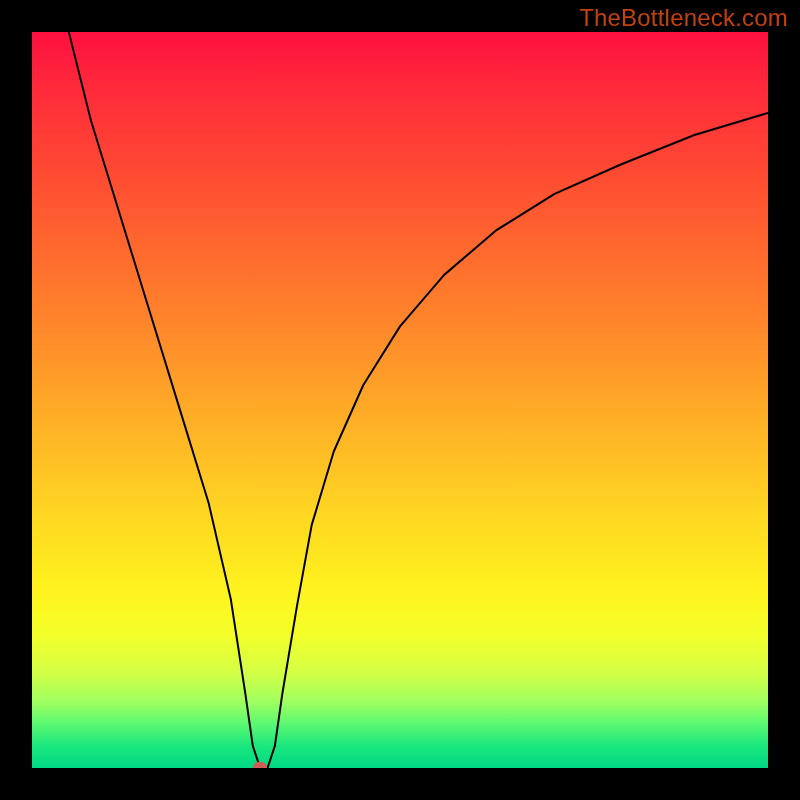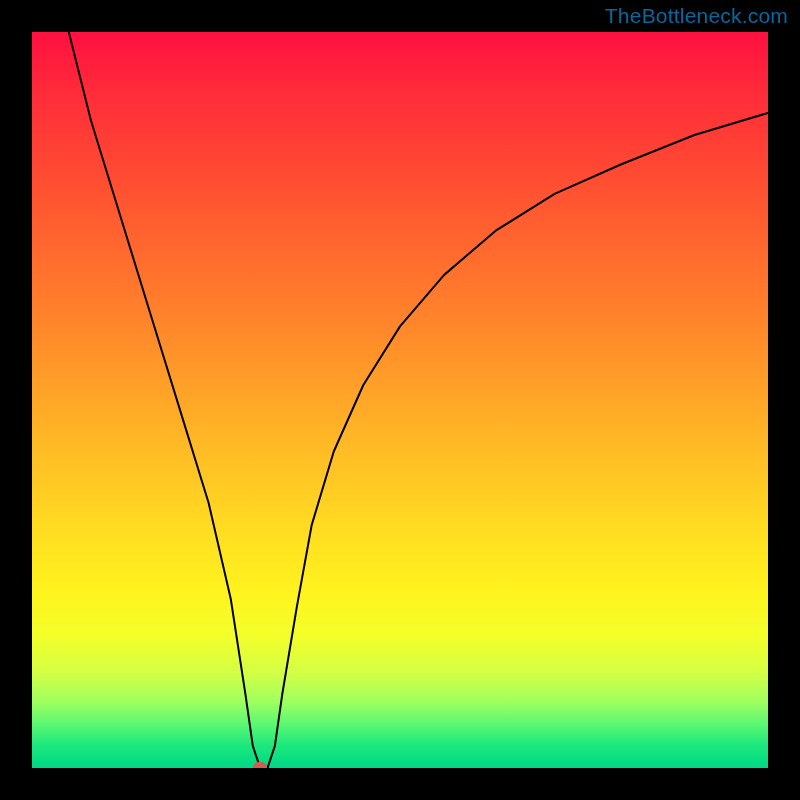--- a/index.html
+++ b/index.html
@@ -14,22 +14,22 @@
   .frame {
     position: relative;
     width: 800px;
     height: 800px;
     background: #000;
   }
   .watermark {
     position: absolute;
     top: 4px;
     right: 12px;
-    color: #0369a1;
-    font-size: 21px;
+    color: #c2410c;
+    font-size: 24px;
     font-weight: 400;
     letter-spacing: 0.2px;
     z-index: 5;
   }
   .plot-area {
     position: absolute;
     left: 32px;
     top: 32px;
     width: 736px;
     height: 736px;

